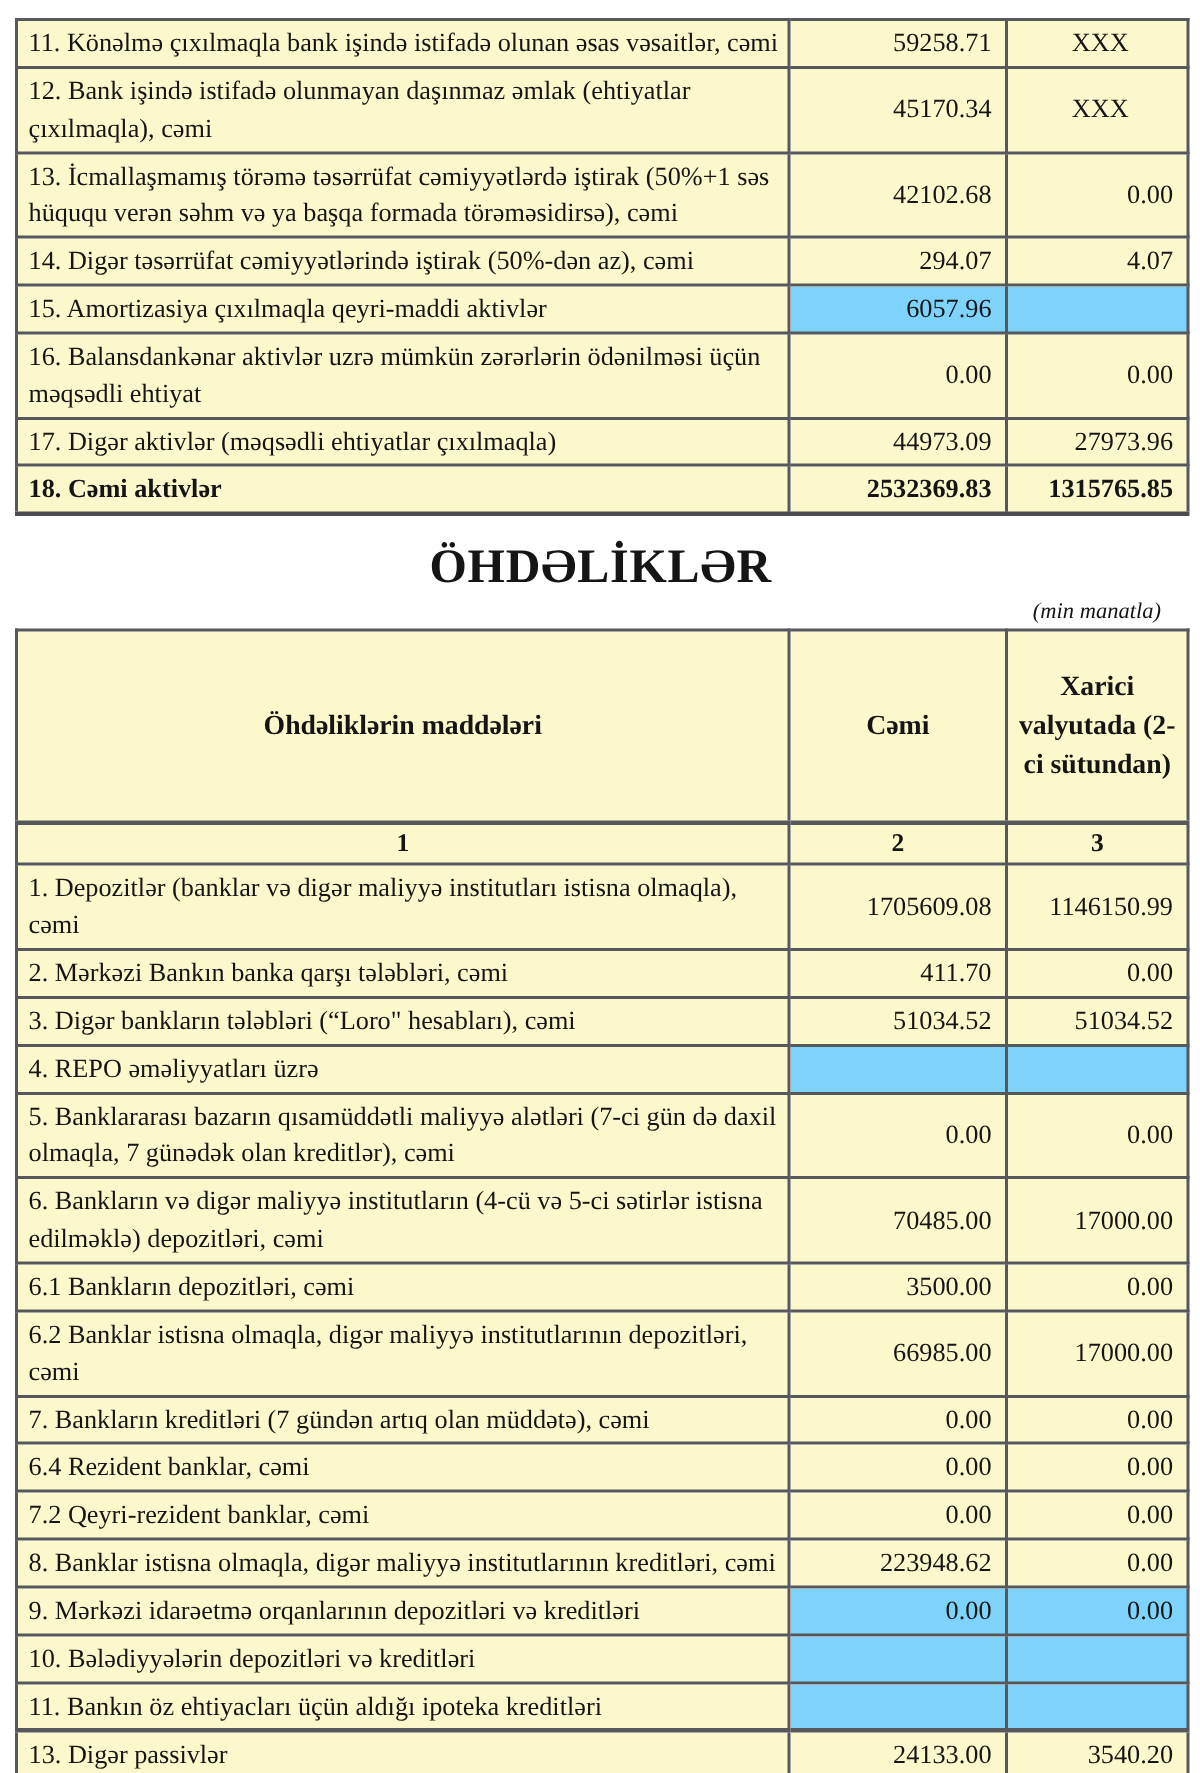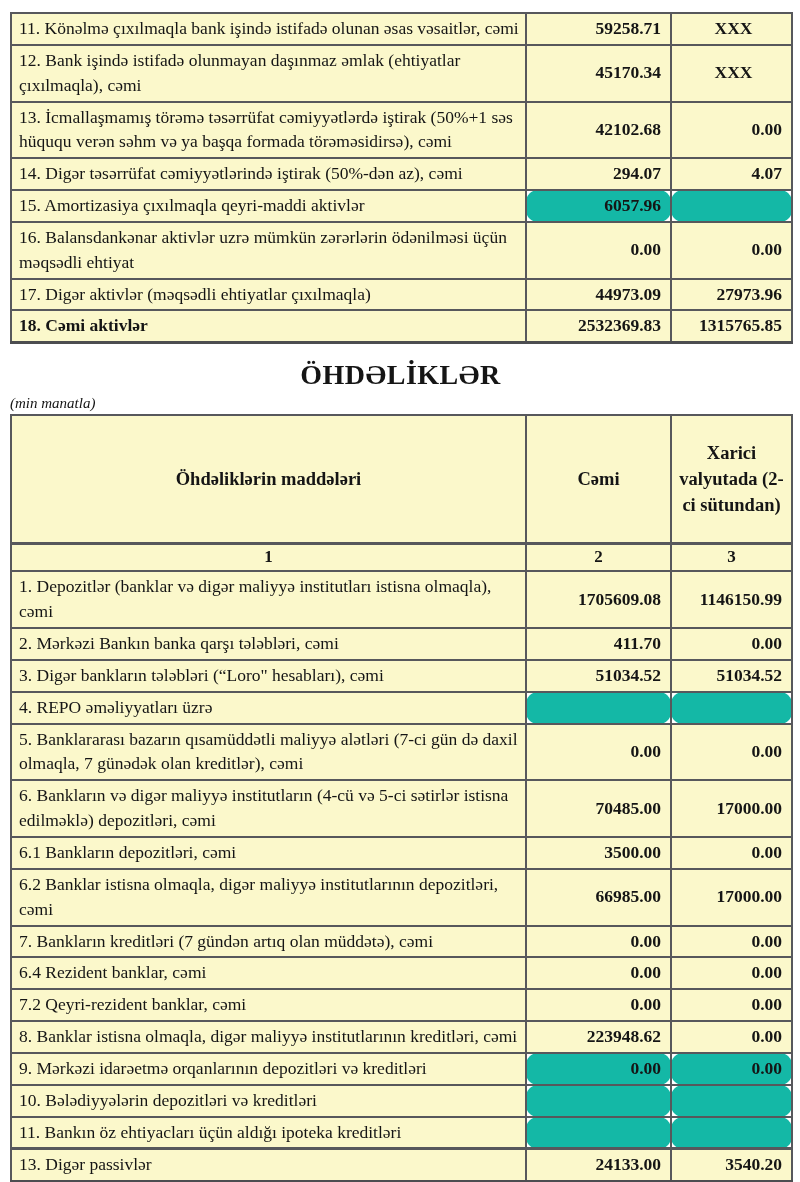--- a/index.html
+++ b/index.html
@@ -30,24 +30,23 @@
     overflow: hidden;
   }
   .fin-table { border-bottom: 3px solid #4c4d50; }
   td.label {
     text-align: left;
     padding: 2px 6px 3px 7px;
   }
   td.val {
     text-align: right;
     padding: 2px 9px 3px 4px;
-    font-weight: bold;
   }
   td.val.center { text-align: center; padding-right: 0; }
-  td.val.white { background: #14b8a6; border-radius: 12px; }
+  td.val.white { background: #7dd3fc; }
   tr.bold td { font-weight: bold; }
   tr.thick-top td { border-top-width: 3px; }
 
   
   .fin-table thead th {
     font-weight: bold;
     text-align: center;
     padding: 14px 3px;
   }
   .fin-table thead tr.main-header th {
@@ -57,25 +56,26 @@
   }
   .fin-table thead tr.index-row th {
     height: 21px;
     font-size: 17px;
     padding: 0 2px 1px 2px;
   }
 
   .section-title {
     margin: 15px 0 0 0;
     text-align: center;
-    font-size: 28px;
+    font-size: 32px;
     font-weight: bold;
     letter-spacing: 0.5px;
   }
   .unit-note {
+    text-align: right;
     font-style: italic;
     font-size: 15px;
     padding-right: 17px;
     margin: 4px 0 2px 0;
   }
 </style>
 </head>
 <body>
 
 <div class="sheet">

